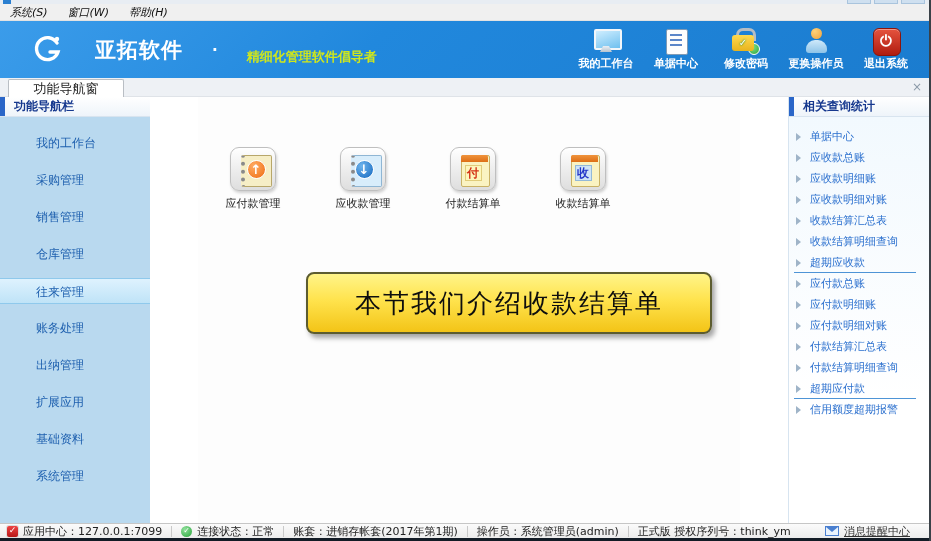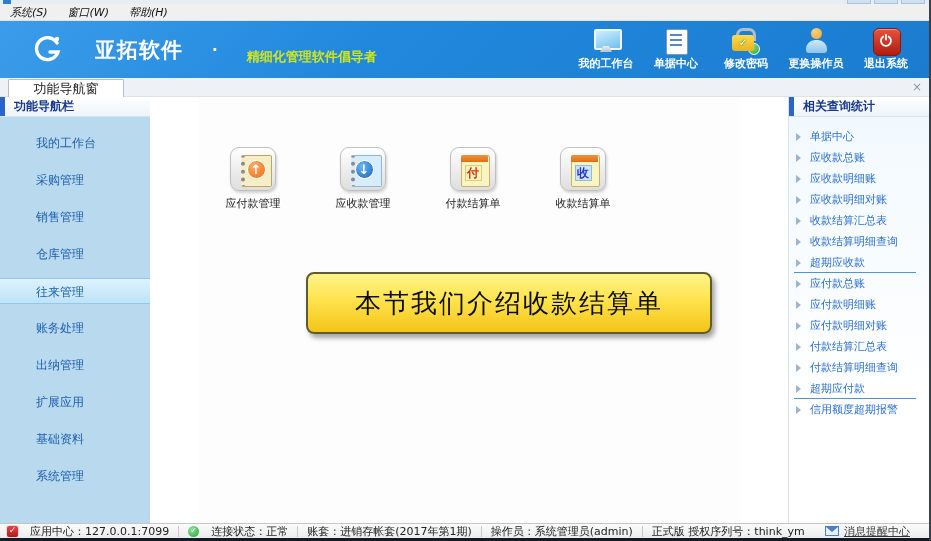--- a/index.html
+++ b/index.html
@@ -116,21 +116,21 @@
   .rp-item { position:relative; height:21px; display:flex; align-items:center; padding-left:7px;
              font-size:11px; color:#2a6fce; cursor:pointer; white-space:nowrap; }
   .rp-arrow { width:0; height:0; border-left:5px solid #9fb4c8; border-top:4px solid transparent;
               border-bottom:4px solid transparent; margin-right:9px; }
   .rp-item.divider-after::after { content:""; position:absolute; left:5px; bottom:0; width:122px; height:1px;
               background:#4e94d6; }
 
   
   .statusbar { height:15px; background:linear-gradient(#fbfbfb,#ececec); border-top:1px solid #c6c6c6;
                display:flex; align-items:center; font-size:11px; color:#222; padding:0 5px; }
-  .seg { display:flex; align-items:center; gap:12px; padding:0 9px; border-right:1px solid #c9c9c9;
+  .seg { display:flex; align-items:center; gap:5px; padding:0 9px; border-right:1px solid #c9c9c9;
          height:11px; line-height:11px; white-space:nowrap;justify-content:center; }
   .seg:first-child { padding-left:2px; }
   .seg.no-sep { border-right:none; }
   .seg-right { margin-left:auto; display:flex; align-items:center; gap:5px; padding-right:14px; }
   .appcenter-icon { width:11px; height:11px; background:linear-gradient(#e44,#b51818); border-radius:2px;
       position:relative; box-shadow:0 0 0 1px #ddd; }
   .appcenter-icon::after { content:"✓"; position:absolute; left:0; top:-1px; width:11px; color:#fff;
       font-size:9px; text-align:center; }
   .ok-icon { width:11px; height:11px; border-radius:50%;
       background:radial-gradient(circle at 35% 30%,#8fe09a,#27a53b); position:relative; }

